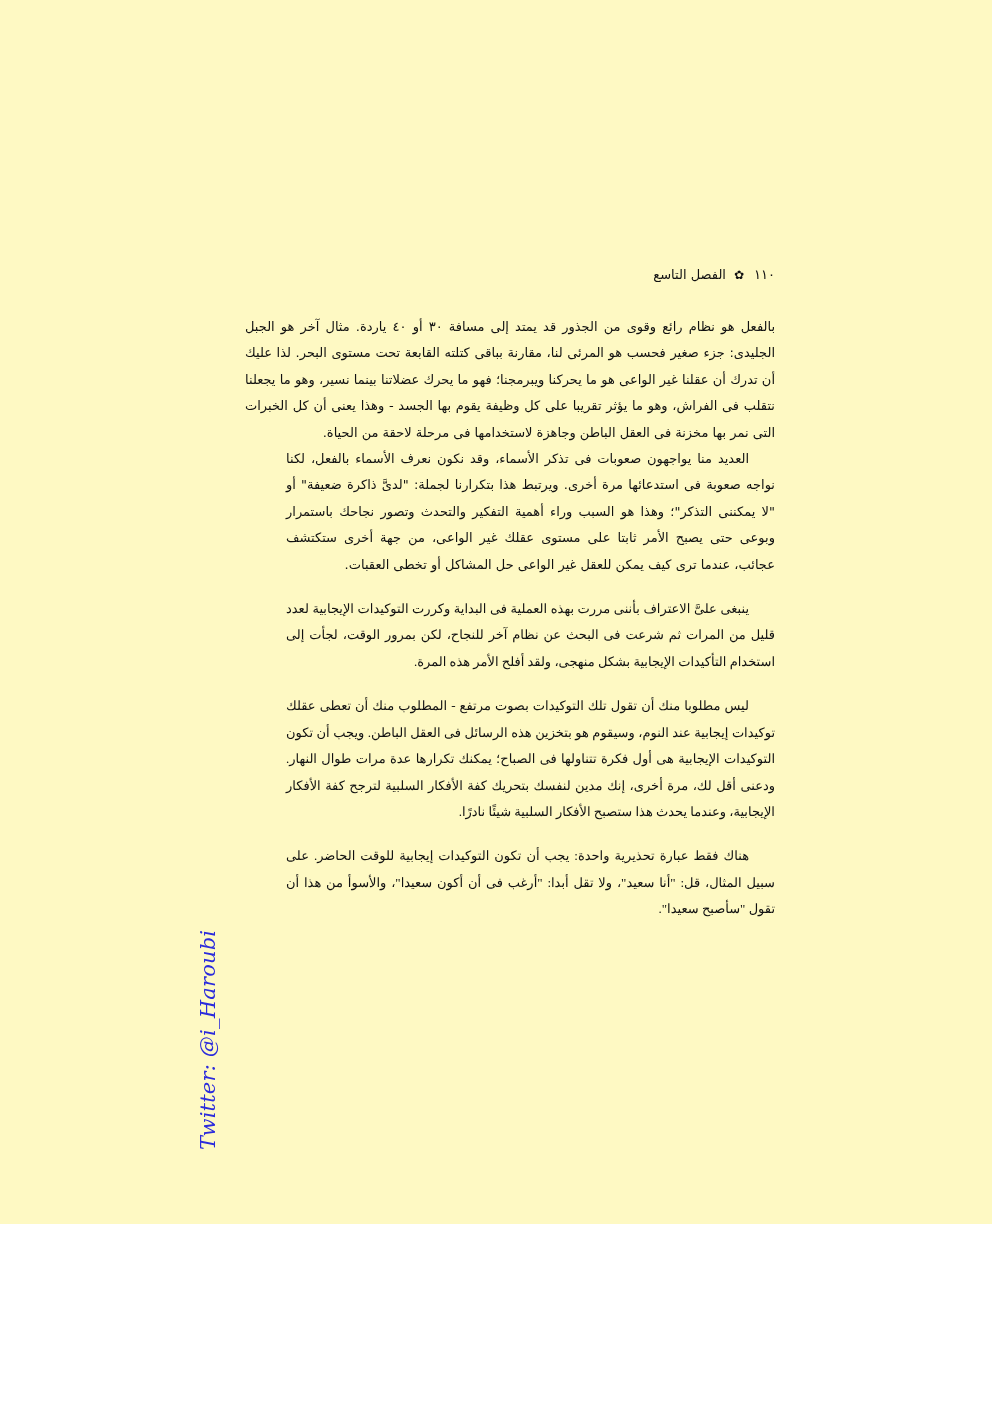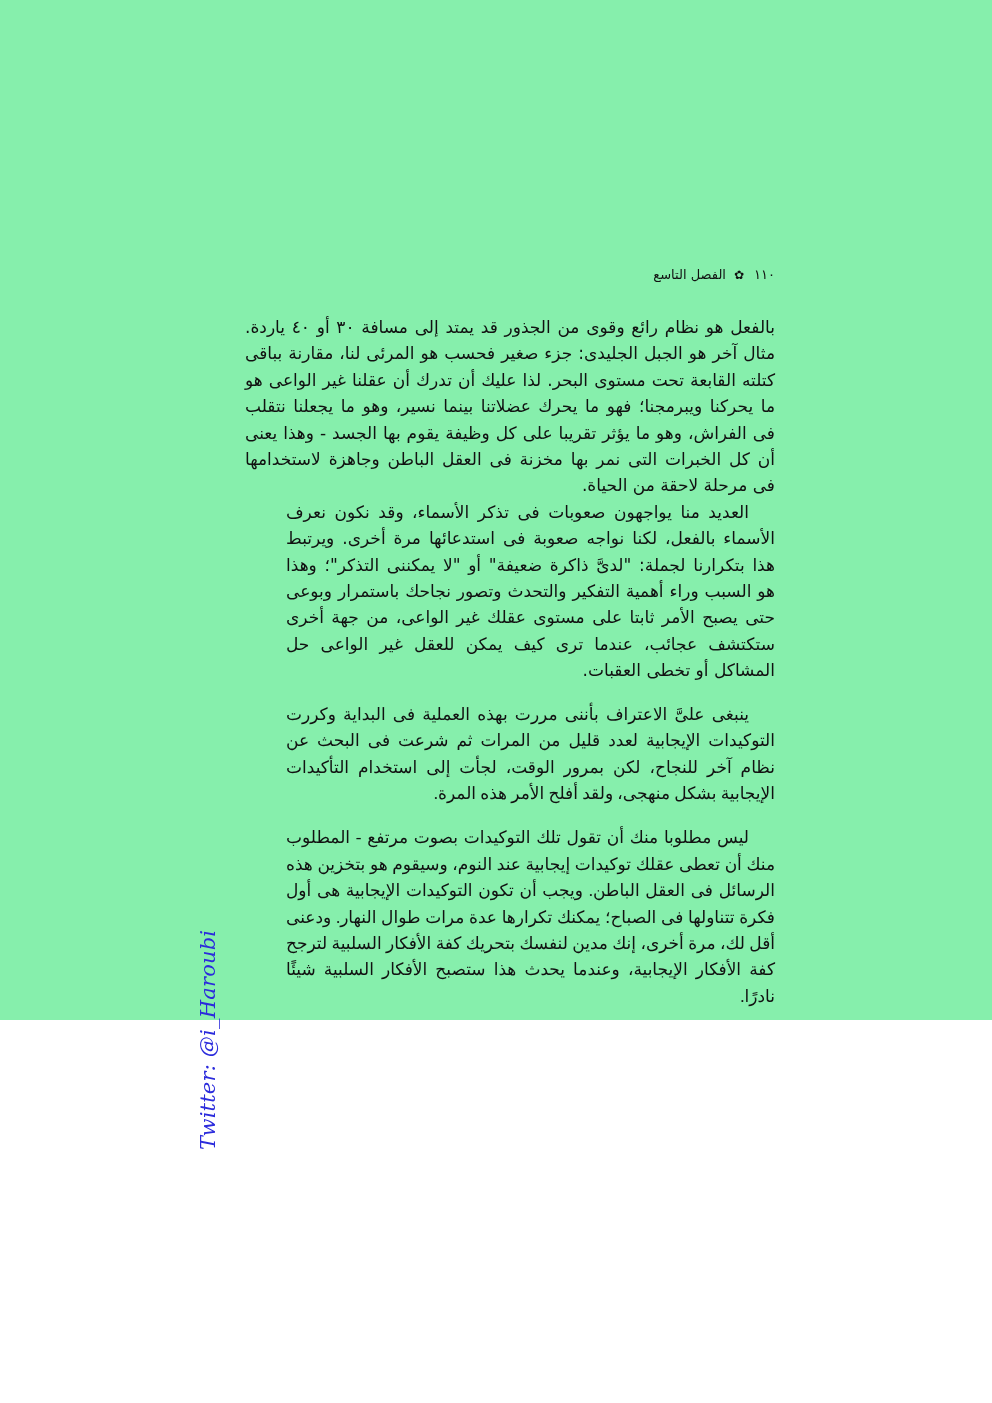--- a/index.html
+++ b/index.html
@@ -11,22 +11,22 @@
       width: 992px;
       height: 1403px;
       position: relative;
       overflow: hidden;
       font-family: "DejaVu Sans", sans-serif;
       color: #111111;
     }
     .page {
       position: absolute;
       left: 0; top: 0;
-      width: 992px; height: 1020px;
-      background: #86efac;
+      width: 992px; height: 1224px;
+      background: #fef9c3;
     }
     .running-head {
       position: absolute;
       top: 266px;
       left: 560px;
       width: 215px;
       direction: rtl;
       text-align: right;
       font-size: 13px;
       line-height: 18px;
@@ -34,21 +34,21 @@
     }
     .running-head .page-number { margin-left: 10px; }
     .running-head .ornament { margin-left: 8px; font-size: 12px; }
     .text-block {
       position: absolute;
       top: 314px;
       left: 245px;
       width: 530px;
       direction: rtl;
       text-align: justify;
-      font-size: 17px;
+      font-size: 13px;
       line-height: 26.4px;
     }
     .para {
       margin: 0;
       text-align-last: right;
     }
     .para.indent { text-indent: 26px; margin-left: 41px; }
     .para.gap-before { margin-top: 18px; font-family: Liberation Serif, serif; }
     .watermark {
       position: absolute;
@@ -71,17 +71,18 @@
 
   <div class="running-head">
     <span class="page-number">١١٠</span><span class="ornament">✿</span><span class="chapter-title">الفصل التاسع</span>
   </div>
 
   <div class="text-block">
     <p class="para">بالفعل هو نظام رائع وقوى من الجذور قد يمتد إلى مسافة ٣٠ أو ٤٠ ياردة. مثال آخر هو الجبل الجليدى: جزء صغير فحسب هو المرئى لنا، مقارنة بباقى كتلته القابعة تحت مستوى البحر. لذا عليك أن تدرك أن عقلنا غير الواعى هو ما يحركنا ويبرمجنا؛ فهو ما يحرك عضلاتنا بينما نسير، وهو ما يجعلنا نتقلب فى الفراش، وهو ما يؤثر تقريبا على كل وظيفة يقوم بها الجسد - وهذا يعنى أن كل الخبرات التى نمر بها مخزنة فى العقل الباطن وجاهزة لاستخدامها فى مرحلة لاحقة من الحياة.</p>
     <p class="para indent">العديد منا يواجهون صعوبات فى تذكر الأسماء، وقد نكون نعرف الأسماء بالفعل، لكنا نواجه صعوبة فى استدعائها مرة أخرى. ويرتبط هذا بتكرارنا لجملة: "لدىَّ ذاكرة ضعيفة" أو "لا يمكننى التذكر"؛ وهذا هو السبب وراء أهمية التفكير والتحدث وتصور نجاحك باستمرار وبوعى حتى يصبح الأمر ثابتا على مستوى عقلك غير الواعى، من جهة أخرى ستكتشف عجائب، عندما ترى كيف يمكن للعقل غير الواعى حل المشاكل أو تخطى العقبات.</p>
     <p class="para indent gap-before">ينبغى علىَّ الاعتراف بأننى مررت بهذه العملية فى البداية وكررت التوكيدات الإيجابية لعدد قليل من المرات ثم شرعت فى البحث عن نظام آخر للنجاح، لكن بمرور الوقت، لجأت إلى استخدام التأكيدات الإيجابية بشكل منهجى، ولقد أفلح الأمر هذه المرة.</p>
     <p class="para indent gap-before">ليس مطلوبا منك أن تقول تلك التوكيدات بصوت مرتفع - المطلوب منك أن تعطى عقلك توكيدات إيجابية عند النوم، وسيقوم هو بتخزين هذه الرسائل فى العقل الباطن. ويجب أن تكون التوكيدات الإيجابية هى أول فكرة تتناولها فى الصباح؛ يمكنك تكرارها عدة مرات طوال النهار. ودعنى أقل لك، مرة أخرى، إنك مدين لنفسك بتحريك كفة الأفكار السلبية لترجح كفة الأفكار الإيجابية، وعندما يحدث هذا ستصبح الأفكار السلبية شيئًا نادرًا.</p>
+    <p class="para indent gap-before">هناك فقط عبارة تحذيرية واحدة: يجب أن تكون التوكيدات إيجابية للوقت الحاضر. على سبيل المثال، قل: "أنا سعيد"، ولا تقل أبدا: "أرغب فى أن أكون سعيدا"، والأسوأ من هذا أن تقول "سأصبح سعيدا".</p>
   </div>
 
   <div class="watermark">Twitter: @i_Haroubi</div>
 
 </div>
 
 </body></html>

